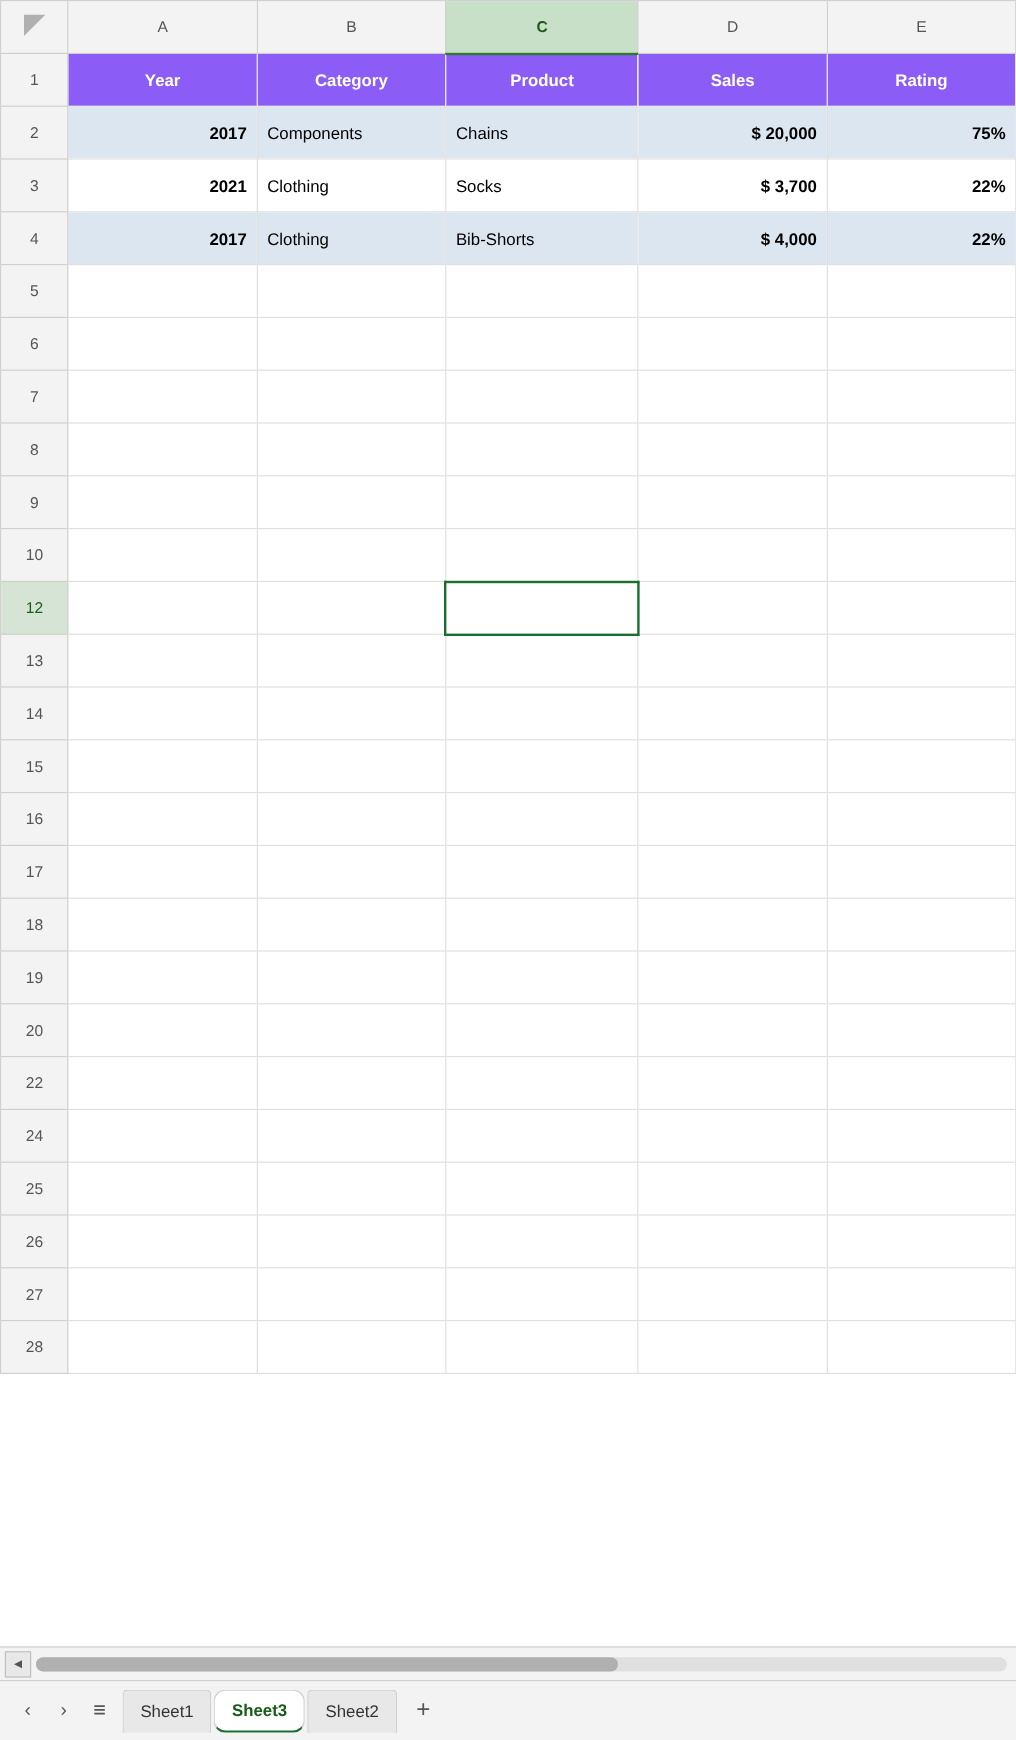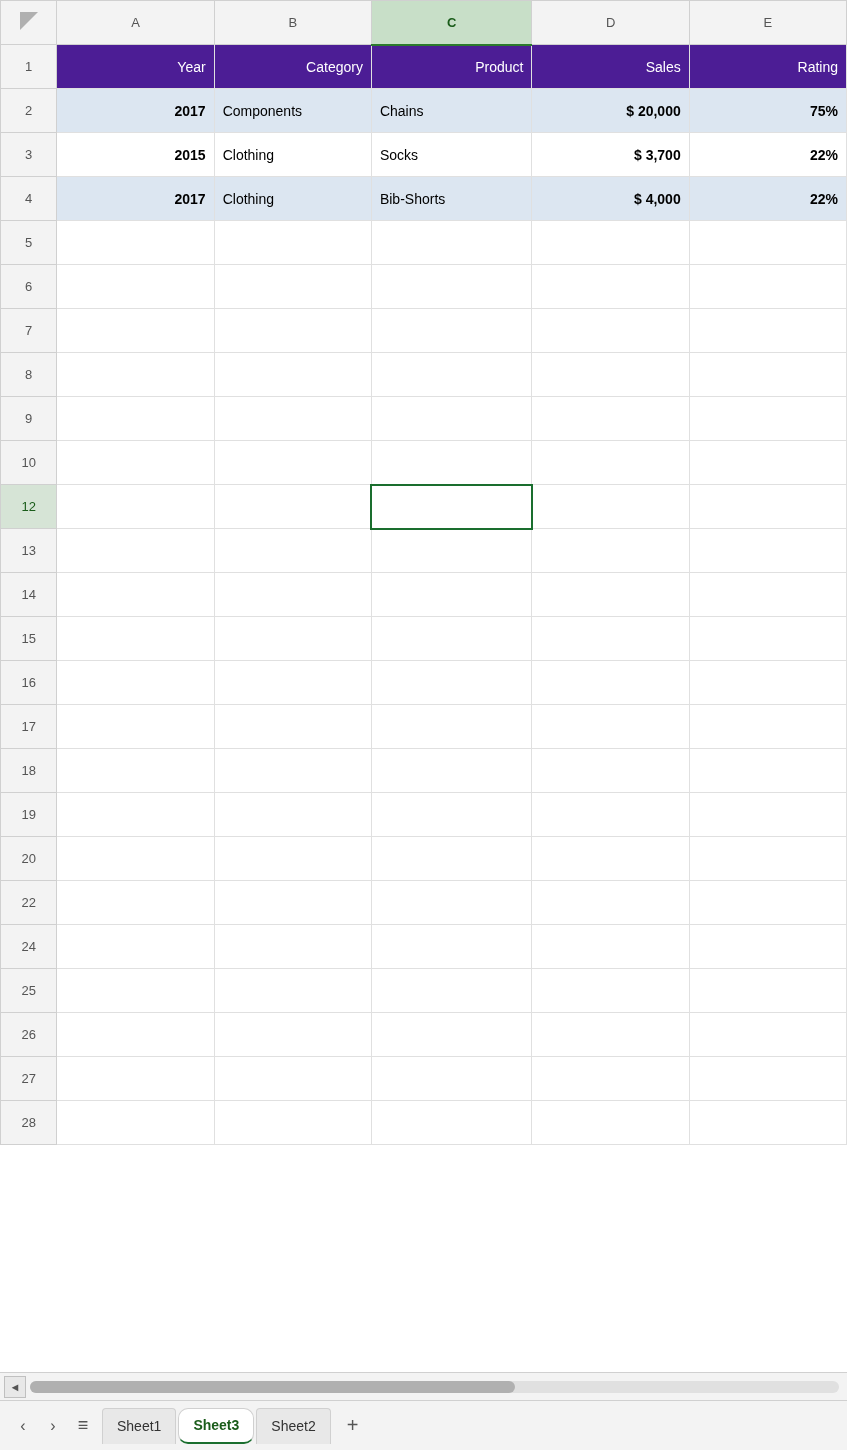--- a/index.html
+++ b/index.html
@@ -96,24 +96,24 @@
       height: 44px;
       white-space: nowrap;
       overflow: hidden;
       text-overflow: ellipsis;
       font-size: 14px;
       background: #fff;
       vertical-align: middle;
     }
 
     td.cell.header-cell {
-      background: #4c1d95;
+      background: #8b5cf6;
       color: #fff;
-      font-weight: normal;
-      text-align: right;
+      font-weight: bold;
+      text-align: center;
     }
 
     td.cell.data-shaded {
       background: #dce6f1;
     }
 
     td.cell.data-white {
       background: #fff;
     }
 
@@ -290,21 +290,21 @@
           <td class="row-num">2</td>
           <td class="cell data-shaded align-right">2017</td>
           <td class="cell data-shaded">Components</td>
           <td class="cell data-shaded">Chains</td>
           <td class="cell data-shaded align-right">$ 20,000</td>
           <td class="cell data-shaded align-right">75%</td>
         </tr>
 
         <tr>
           <td class="row-num">3</td>
-          <td class="cell data-white align-right">2015</td>
+          <td class="cell data-white align-right">2021</td>
           <td class="cell data-white">Clothing</td>
           <td class="cell data-white">Socks</td>
           <td class="cell data-white align-right">$  3,700</td>
           <td class="cell data-white align-right">22%</td>
         </tr>
 
         <tr>
           <td class="row-num">4</td>
           <td class="cell data-shaded align-right">2017</td>
           <td class="cell data-shaded">Clothing</td>

